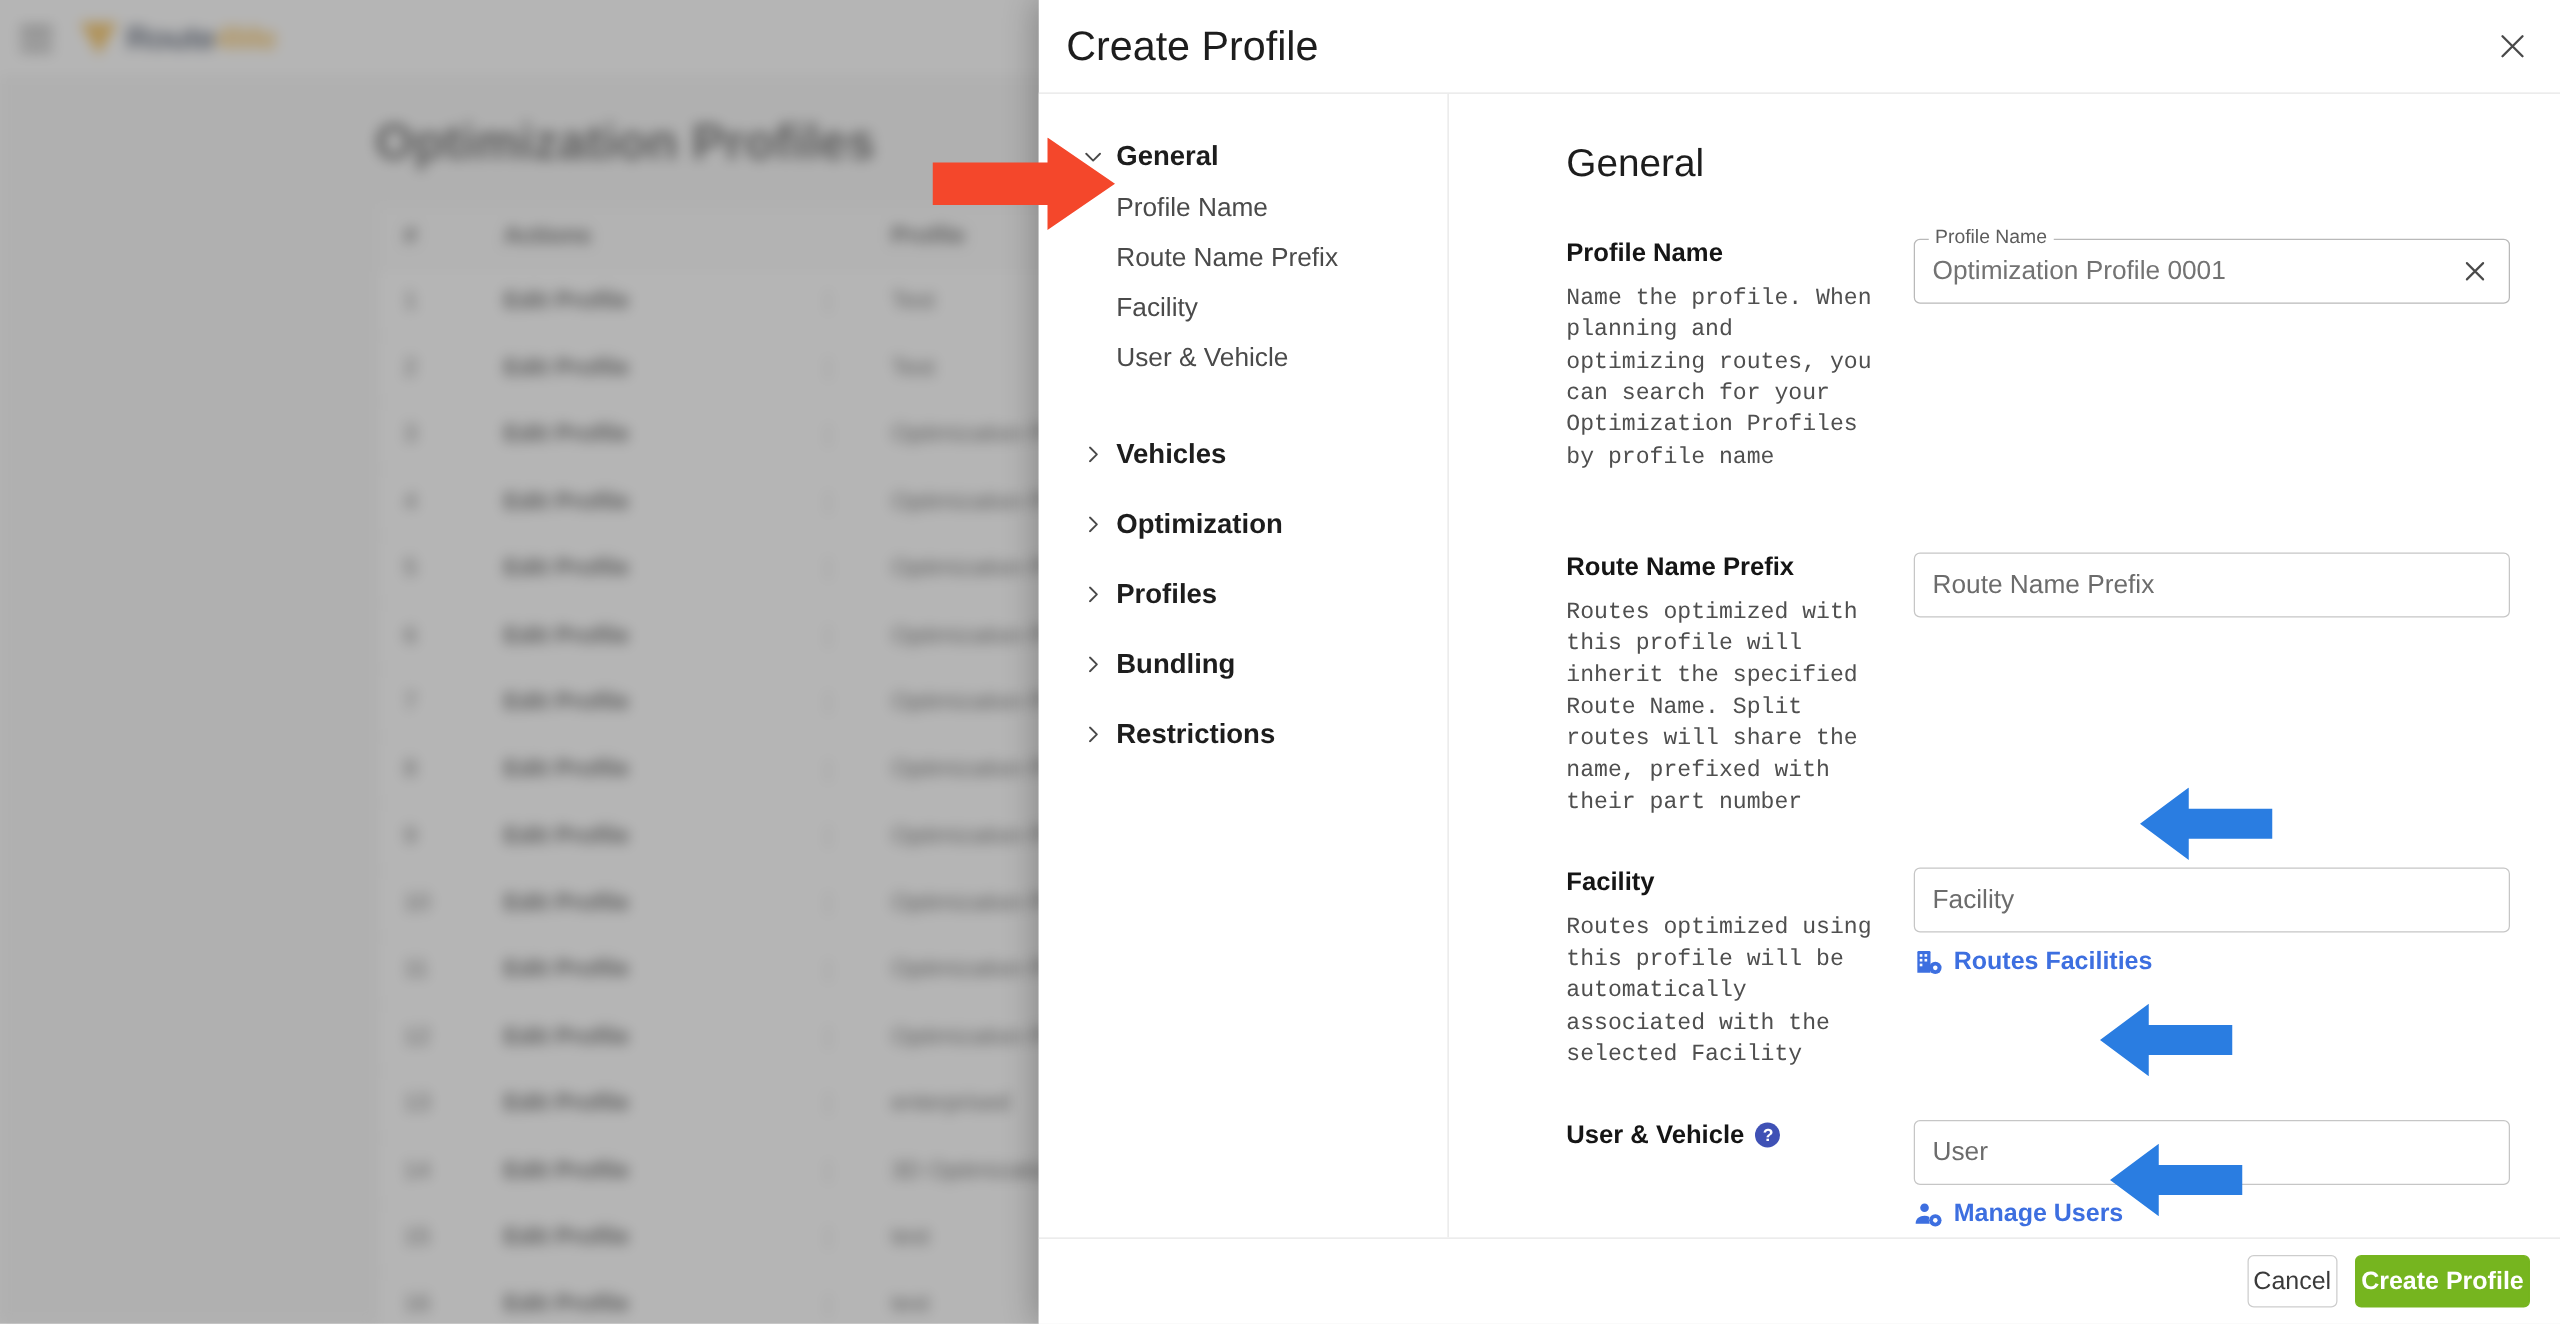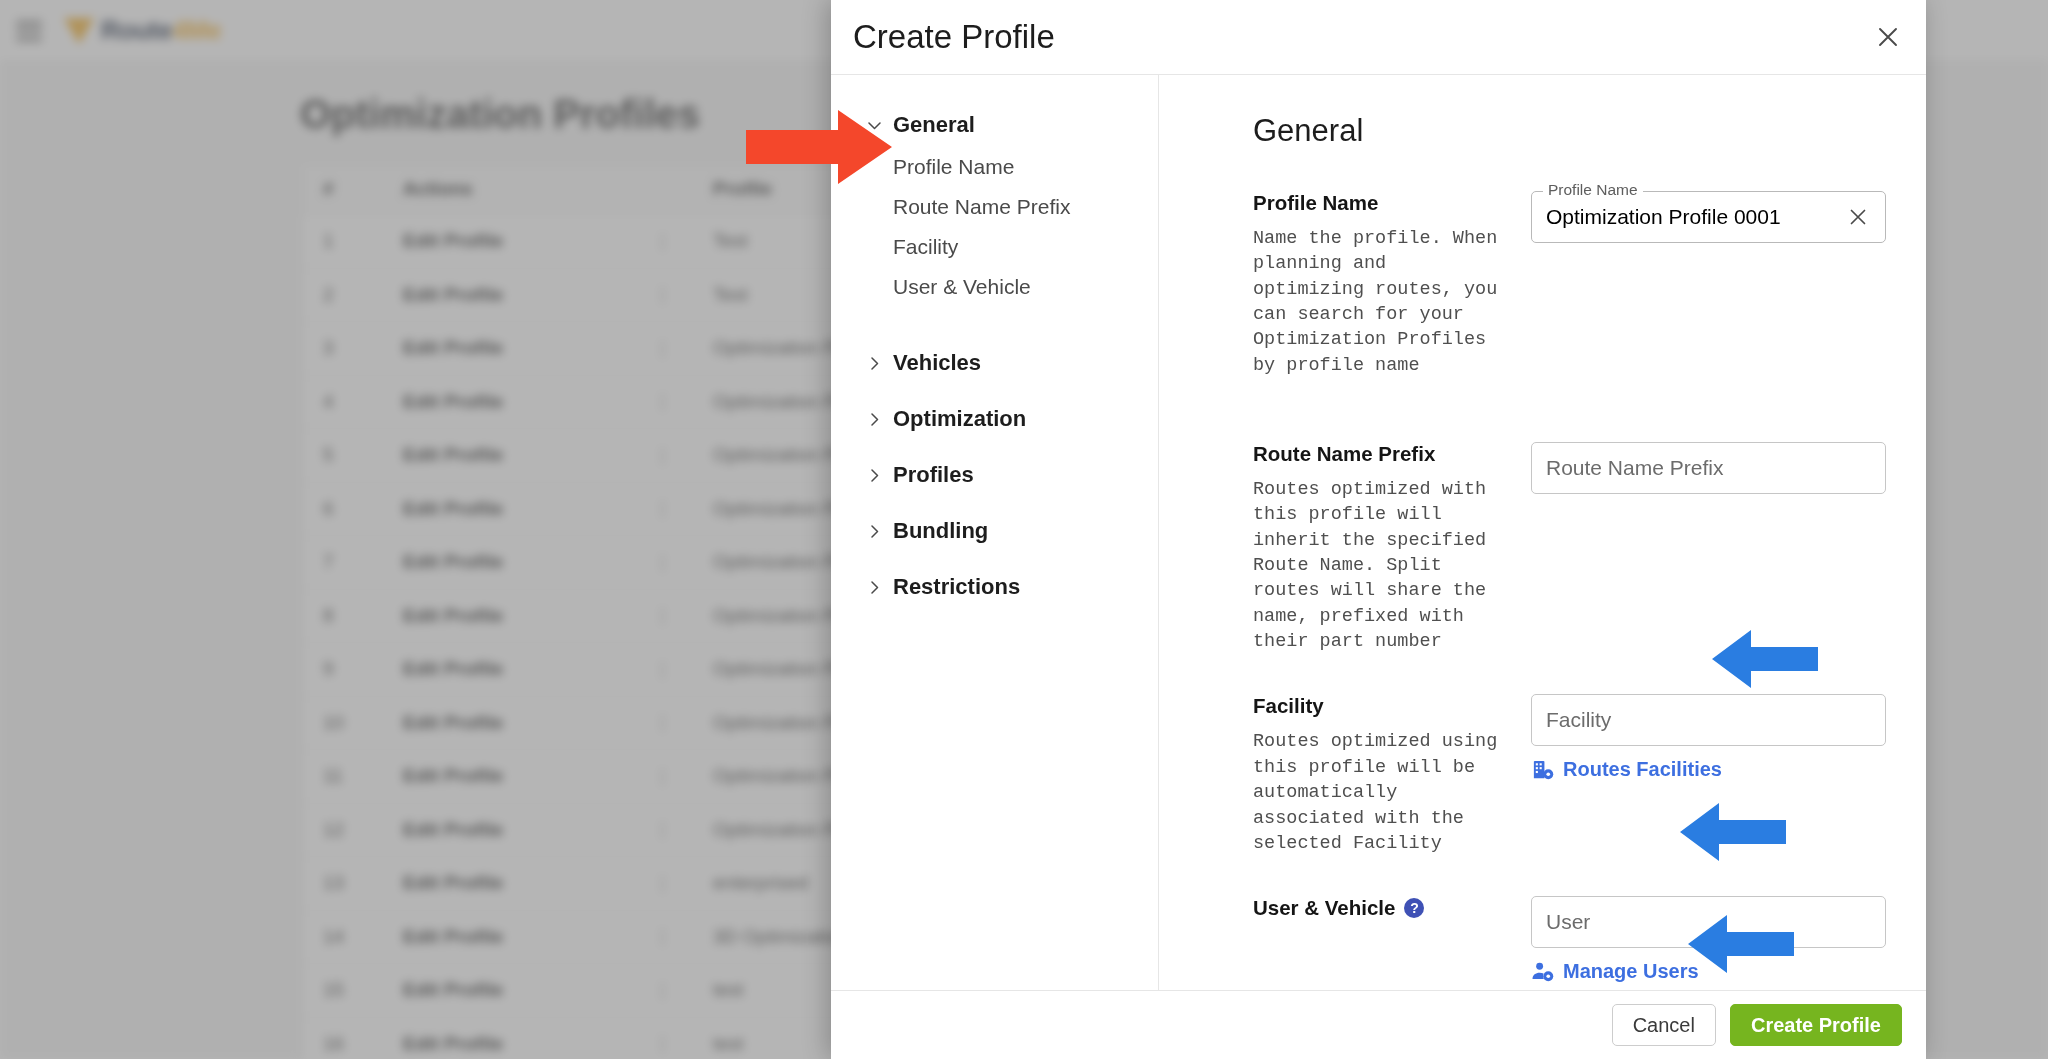--- a/index.html
+++ b/index.html
@@ -53,21 +53,21 @@
   #bg-table .c-prof { flex: 1; }
 
   
   #scrim {
     position: absolute; left: 0; top: 0; width: 2048px; height: 1059px;
     background: rgba(120,120,120,0.55);
   }
 
   
   #modal {
-    position: absolute; left: 831px; top: 0; width: 1095px; height: 1059px;
+    position: absolute; left: 831px; top: 0; width: 1217px; height: 1059px;
     background: #ffffff;
     box-shadow: -4px 0 24px rgba(0,0,0,0.24);
     display: flex; flex-direction: column;
   }
   #modal-header {
     height: 75px; flex: 0 0 75px; position: relative;
     display: flex; align-items: center; border-bottom: 1px solid #e6e6e6;
   }
   #modal-title {
     position: absolute; left: 22px; top: 18px;
@@ -118,21 +118,21 @@
     cursor: pointer; flex: 0 0 20px;
   }
   .field-ctrl { flex: 1; max-width: 500px; }
 
   .tf {
     position: relative; height: 52px; border: 1px solid #c6c6c6; border-radius: 5px;
     background: #fff; display: flex; align-items: center; padding: 0 14px;
   }
   .tf input {
     border: none; outline: none; width: 100%; background: transparent;
-    font-family: "Liberation Sans", sans-serif; font-size: 21px; color: #000000;
+    font-family: "Liberation Sans", sans-serif; font-size: 21px; color: #737373;
   }
   .tf input::placeholder { color: #6c6c6c; opacity: 1; }
   .tf.notched { border-color: #b9b9b9; }
   .tf .legend {
     position: absolute; top: -10px; left: 11px; background: #fff;
     padding: 0 5px; font-size: 15.5px; color: #5d5d5d; line-height: 1;
   }
   .tf .clear {
     flex: 0 0 auto; margin-left: 8px; cursor: pointer;
     display: flex; align-items: center; justify-content: center;
@@ -151,21 +151,21 @@
   .gap-sm { height: 14px; }
 
   
   #modal-footer {
     height: 69px; flex: 0 0 69px; border-top: 1px solid #e6e6e6;
     display: flex; align-items: center; justify-content: flex-end;
     gap: 14px; padding-right: 24px; background: #fff;
   }
   .btn {
     font-family: "Liberation Sans", sans-serif; font-size: 20px;
-    border-radius: 5px; cursor: pointer; padding: 0 20px; height: 42px;
+    border-radius: 5px; cursor: pointer; padding: 0 4px; height: 42px;
   }
   #cancel-btn { background: #fff; border: 1px solid #cdcdcd; color: #3a3a3a; }
   #create-btn { background: #76b51f; border: 1px solid #76b51f; color: #fff; font-weight: bold; }
 
   
   .arrow { position: absolute; pointer-events: none; }
 </style>
 </head>
 <body>
 

